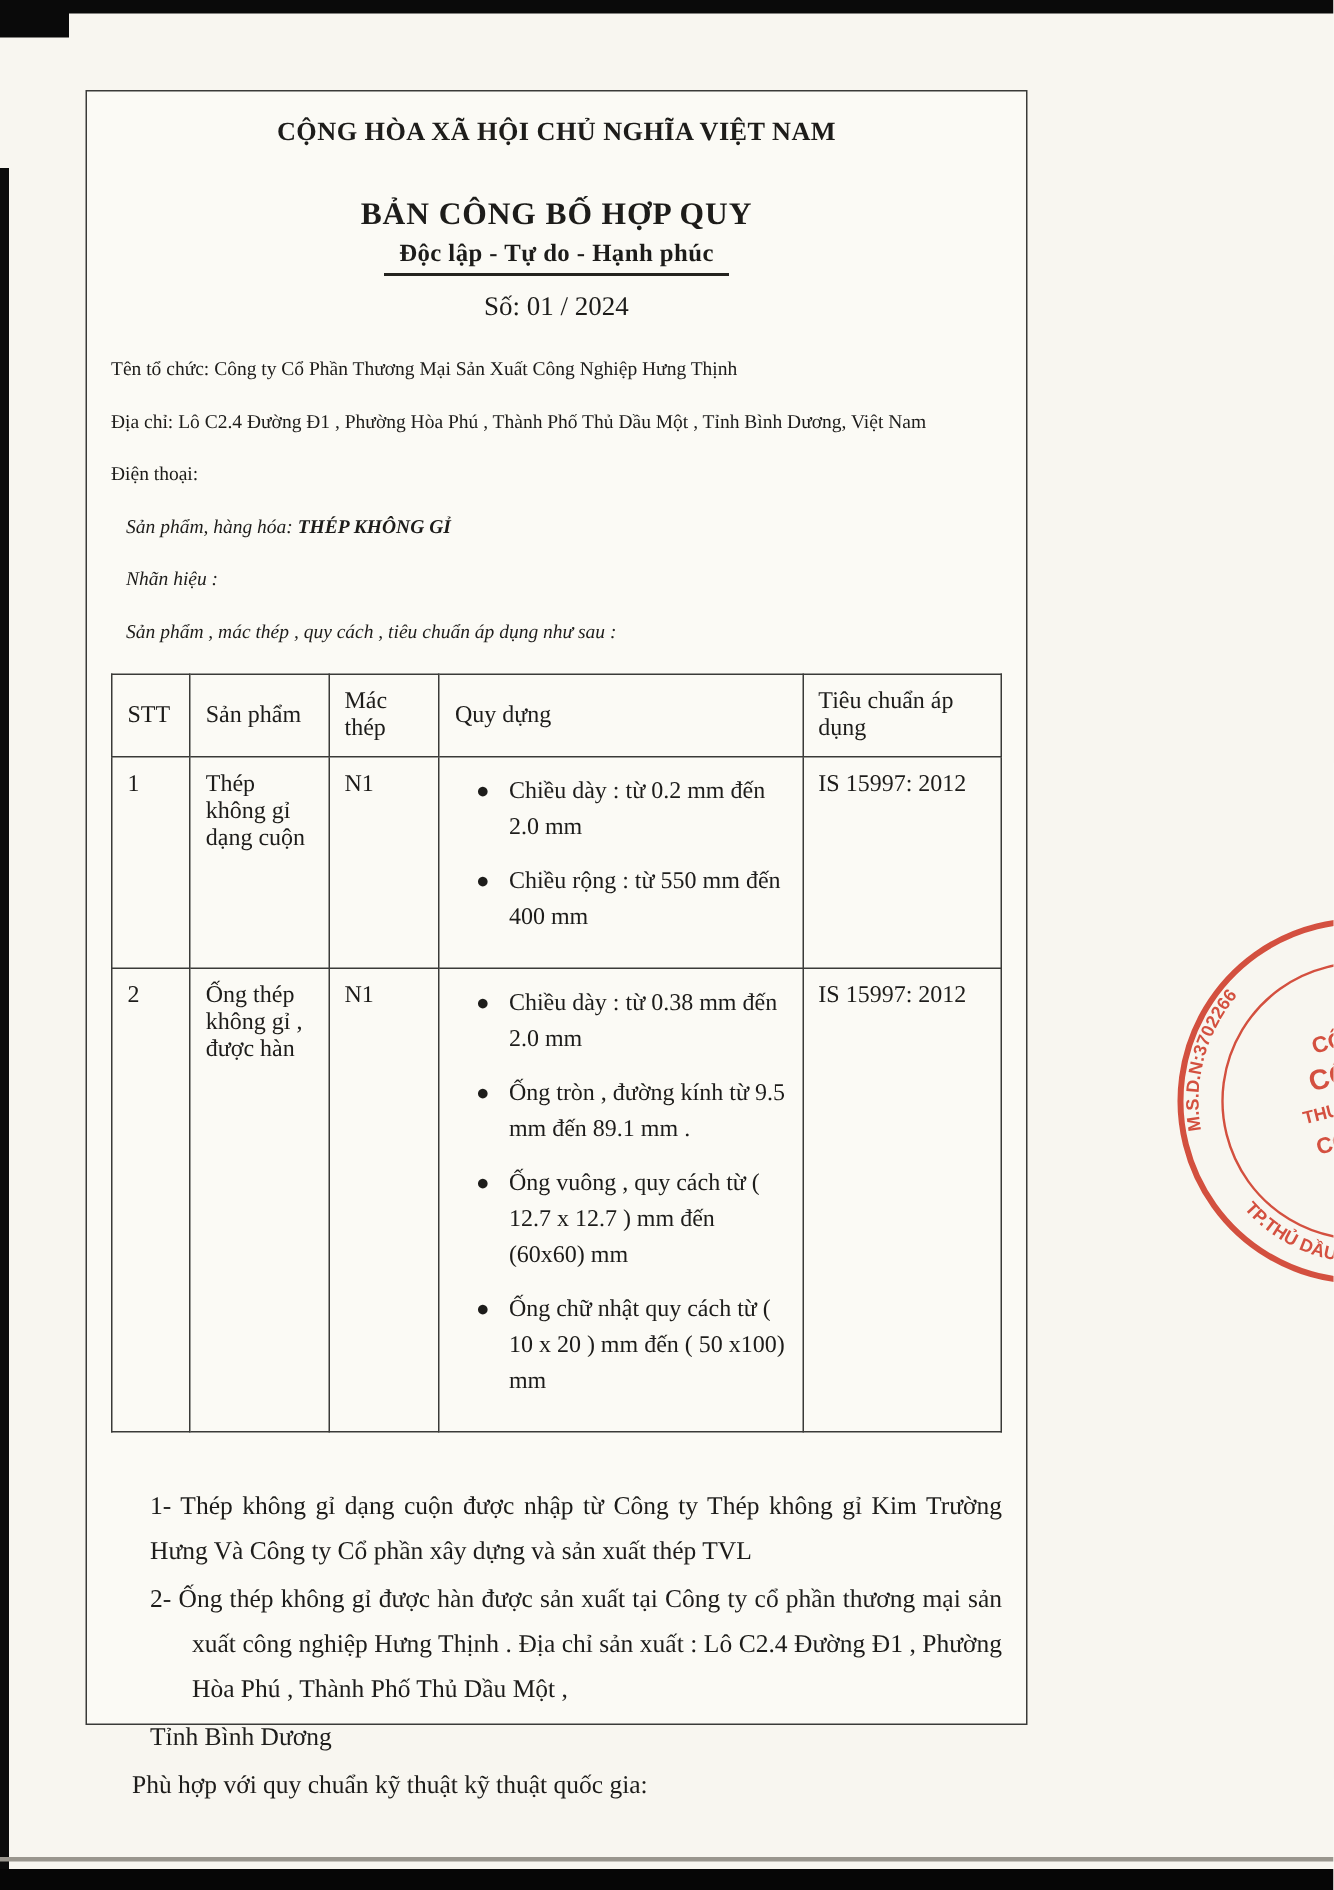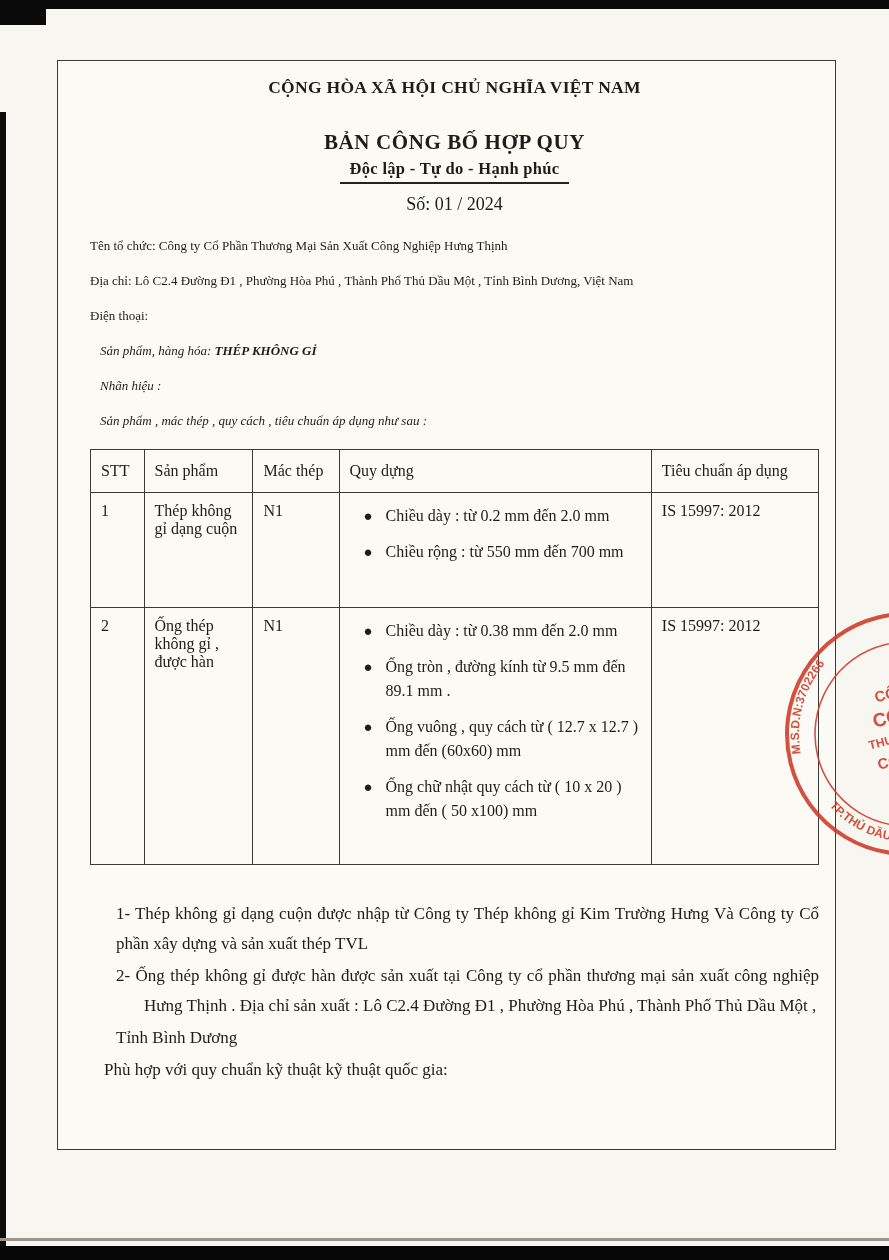--- a/index.html
+++ b/index.html
@@ -11,23 +11,23 @@
   }
   
   .edge-top{position:absolute;top:0;left:0;width:889px;height:9px;background:#0a0a0a;}
   .edge-corner{position:absolute;top:0;left:0;width:46px;height:25px;background:#0a0a0a;}
   .edge-left{position:absolute;top:112px;left:0;width:6px;height:1148px;background:#0c0c0c;}
   .edge-bottom{position:absolute;bottom:0;left:0;width:889px;height:14px;background:#060606;}
   .edge-bottom-line{position:absolute;bottom:19px;left:0;width:889px;height:3px;background:#9a968e;}
 
   
   .frame{
-    position:absolute;left:57px;top:60px;width:779px;height:1090px;
+    position:absolute;left:57px;top:60px;width:628px;height:1090px;
     border:1.5px solid #3a3a38;background:#fbfaf5;
-    box-sizing:border-box;padding:14px 16px 0 32px;
+    box-sizing:border-box;padding:14px 16px 0 16px;
   }
   .center{text-align:center;}
   .hdr1{font-weight:bold;font-size:17.5px;letter-spacing:.3px;margin-top:2px;}
   .hdr2-wrap{margin-top:4px;}
   .hdr2{display:inline-block;font-weight:bold;font-size:16.5px;
         border-bottom:2px solid #24231f;padding:0 10px 3px 10px;letter-spacing:.3px;}
   .doc-title{font-weight:bold;font-size:21px;letter-spacing:.6px;margin-top:32px;}
   .doc-no{font-size:18px;margin-top:10px;}
 
   .para{font-size:13px;line-height:29px;margin-top:6px;text-align:left;}
@@ -117,21 +117,21 @@
       <td class="stt">1</td>
       <td class="cell-sp">Thép không gỉ dạng cuộn</td>
       <td class="mt">N1</td>
       <td>
         <div class="bullet-item">
           <span class="bullet-dot">●</span>
           <span>Chiều dày : từ 0.2 mm đến 2.0 mm</span>
         </div>
         <div class="bullet-item">
           <span class="bullet-dot">●</span>
-          <span>Chiều rộng : từ 550 mm đến 700 mm</span>
+          <span>Chiều rộng : từ 550 mm đến 400 mm</span>
         </div>
       </td>
       <td>IS 15997: 2012</td>
     </tr>
     <tr class="r2">
       <td class="stt">2</td>
       <td class="cell-sp">Ống thép không gỉ , được hàn</td>
       <td class="mt">N1</td>
       <td>
         <div class="bullet-item">

